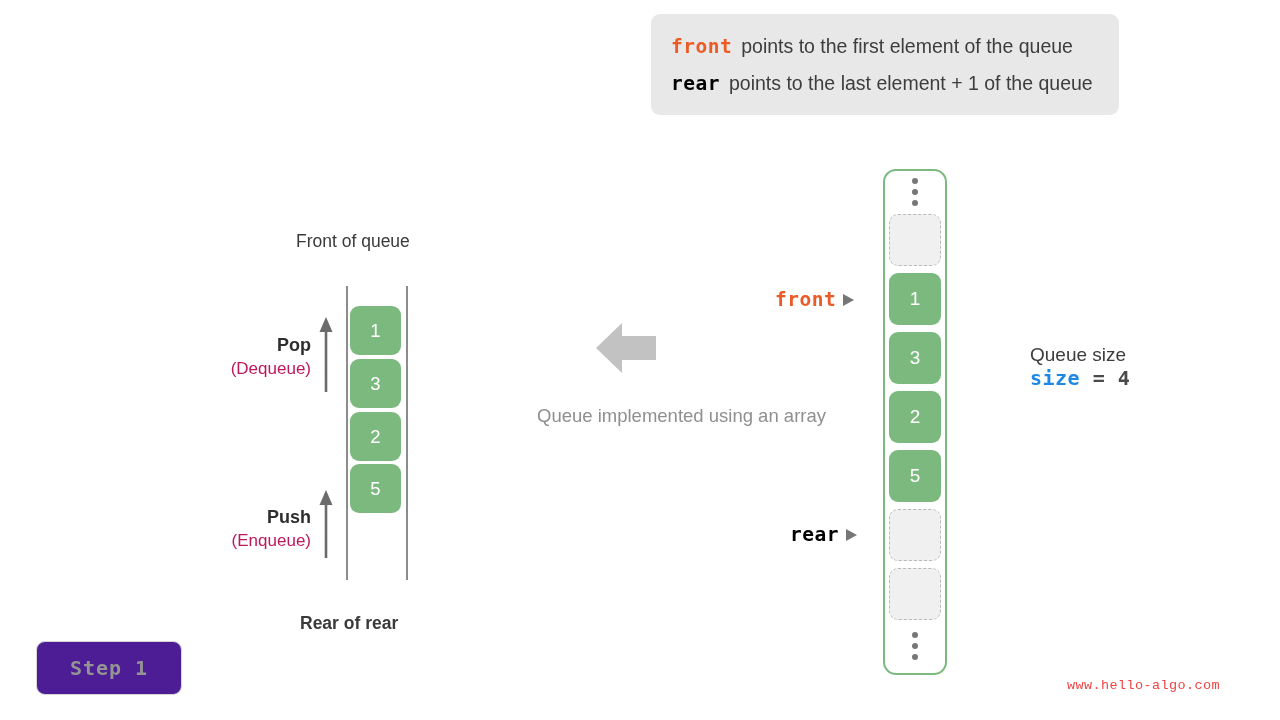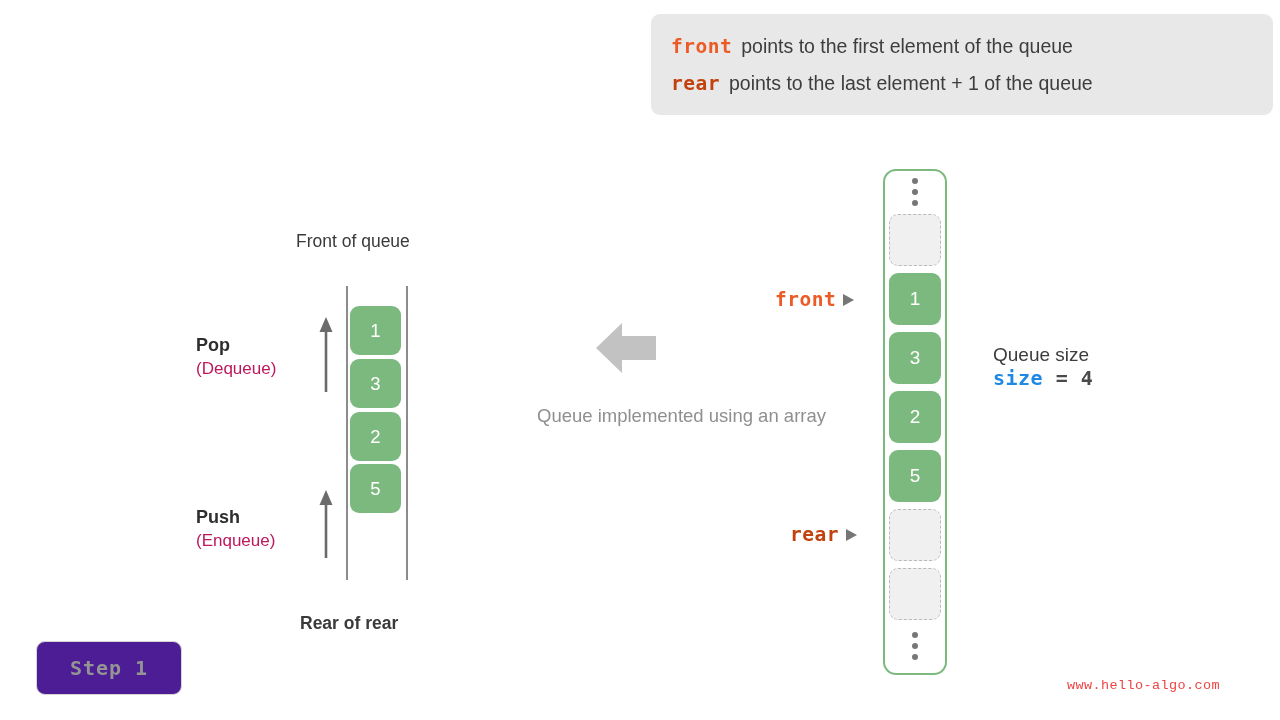--- a/index.html
+++ b/index.html
@@ -17,39 +17,39 @@
     position: relative;
     width: 1280px;
     height: 720px;
   }
 
   
   .legend-box {
     position: absolute;
     left: 651px;
     top: 14px;
-    width: 622px;
+    width: 468px;
     height: 101px;
     background: #e8e8e8;
     border-radius: 9px;
     box-sizing: border-box;
     padding: 14px 8px 0 20px;
   }
   .legend-line {
     font-size: 19.5px;
     color: #3d3d3d;
     line-height: 37px;
     white-space: nowrap;
   }
   .mono {
     font-family: "DejaVu Sans Mono", monospace;
     font-weight: bold;
   }
   .c-front { color: #ec5b26; }
-  .c-rear  { color: #c2410c; }
+  .c-rear  { color: #000000; }
   .c-size  { color: #1e88e5; }
   .legend-line .mono { font-size: 19.5px; letter-spacing: 0.5px; }
   .legend-line .txt { margin-left: 9px; }
 
   
   .equation {
     position: absolute;
     left: 672px;
     top: 120px;
     font-family: "DejaVu Sans Mono", monospace;
@@ -104,21 +104,21 @@
   }
 
   
   .up-arrow {
     position: absolute;
     width: 16px;
   }
 
   .op-label {
     position: absolute;
-    text-align: left;
+    text-align: right;
     white-space: nowrap;
   }
   .op-title {
     font-size: 18px;
     font-weight: bold;
     color: #2e2e2e;
   }
   .op-sub {
     font-size: 17px;
     color: #be185d;
@@ -205,21 +205,21 @@
     width: 0;
     height: 0;
     border-top: 6px solid transparent;
     border-bottom: 6px solid transparent;
     border-left: 11px solid #767676;
   }
 
   
   .size-block {
     position: absolute;
-    left: 993px;
+    left: 1030px;
     top: 344px;
     white-space: nowrap;
   }
   .size-title {
     font-size: 19px;
     color: #3d3d3d;
   }
   .size-eq {
     margin-top: 0;
     font-family: "DejaVu Sans Mono", monospace;

